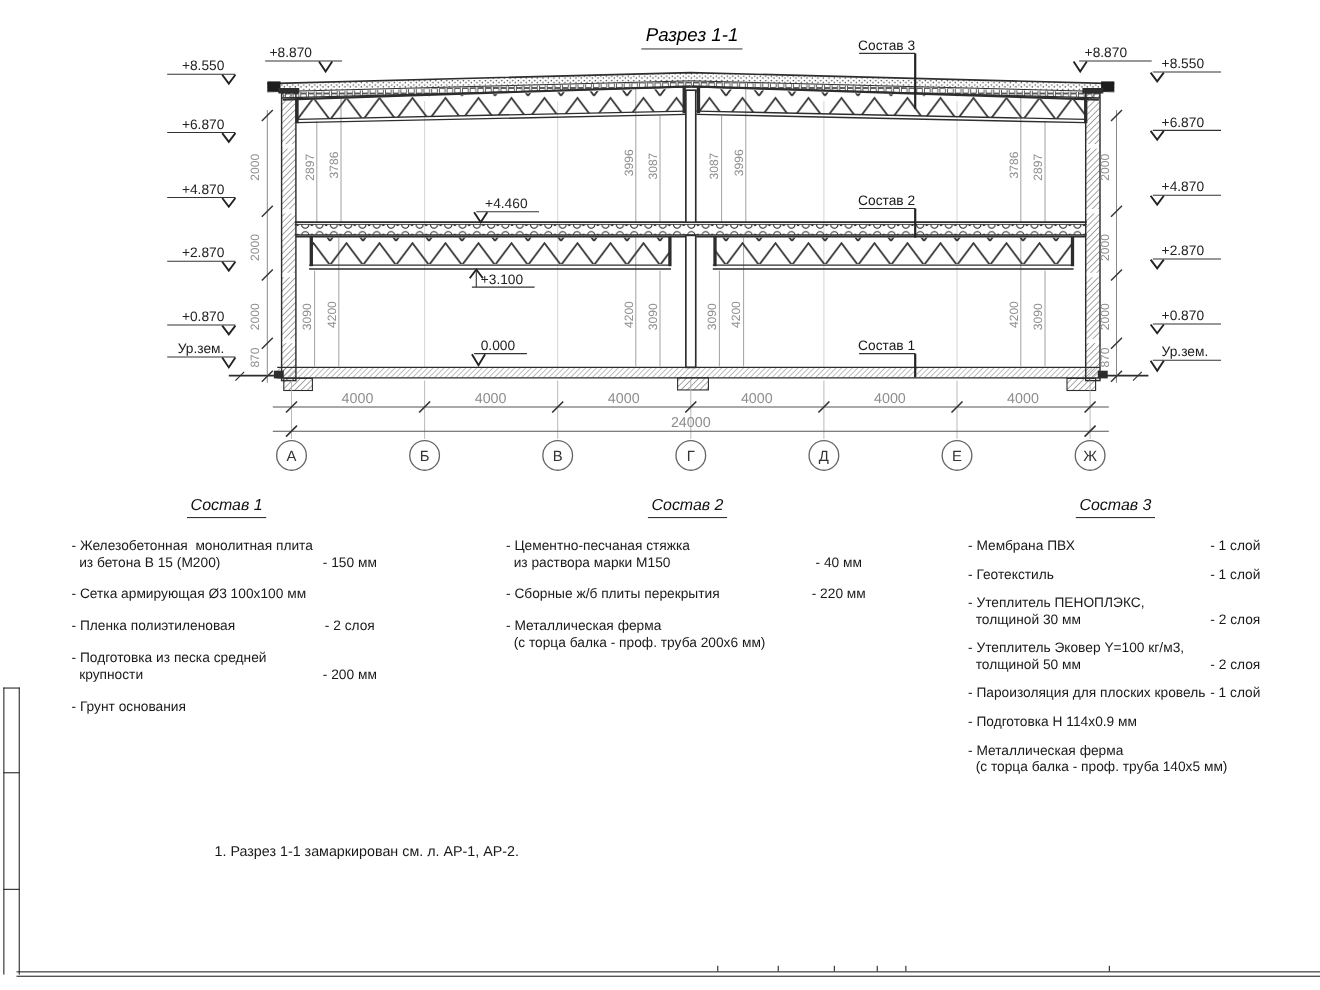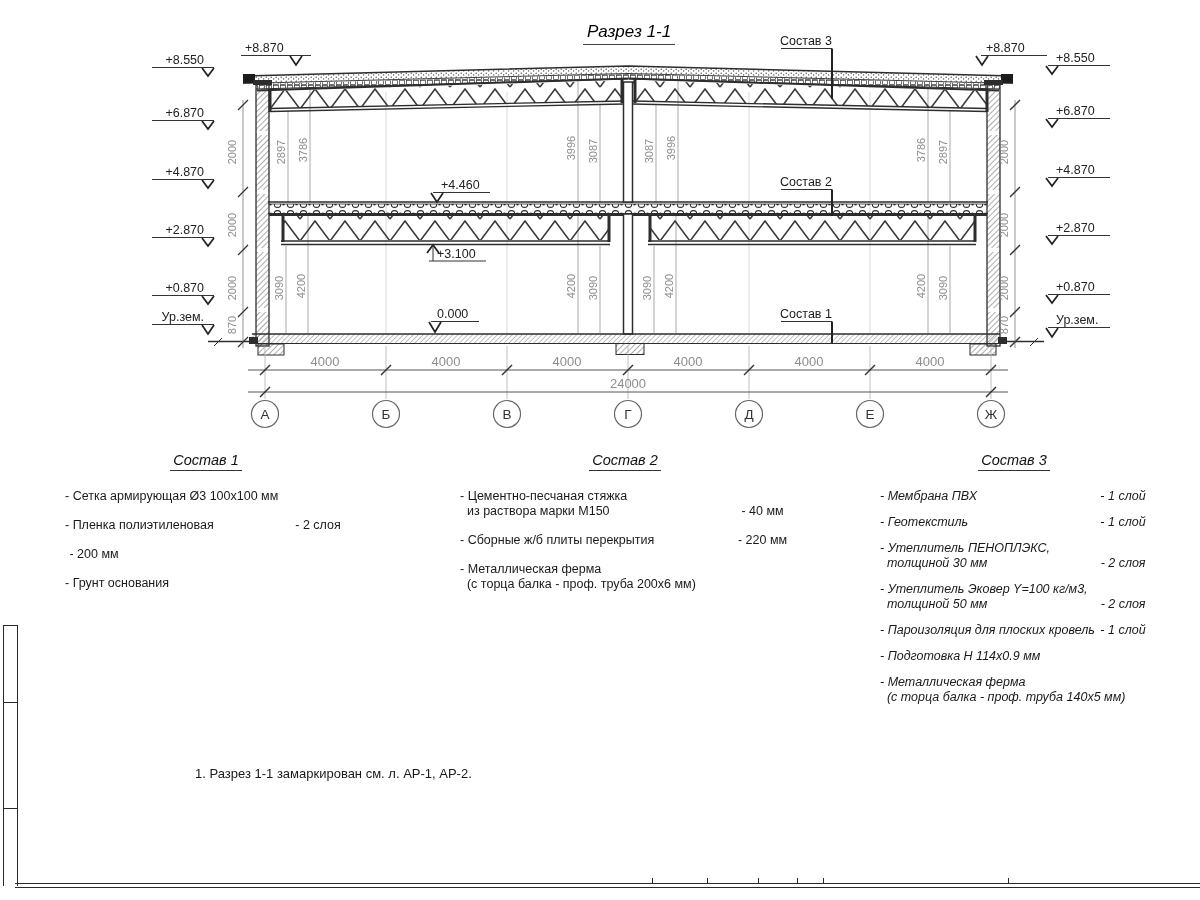--- a/index.html
+++ b/index.html
@@ -11,21 +11,21 @@
   .dimg{font-size:11px;fill:#8e8e8e;}
   .bay{font-size:13px;fill:#8e8e8e;}
   .axl{font-size:13.5px;fill:#333;}
   .ldr{font-size:12.5px;fill:#1a1a1a;}
   .title{position:absolute;left:583px;top:22px;font-size:17px;font-style:italic;color:#000000;
     border-bottom:1.4px solid #444;padding:0 4px 2px 4px;}
   .mat-list{position:absolute;color:#1a1a1a;font-size:12.5px;}
   .mat-title{width:fit-content;margin:0 auto 18px auto;font-size:14.5px;font-style:italic;
     border-bottom:1.2px solid #333;padding:0 3px 2px 3px;color:#111;}
   .mat-item{display:flex;justify-content:space-between;margin-bottom:14px;line-height:15px;}
-  .mat-list.tight .mat-item{margin-bottom:11px;font-style:italic;}
+  .mat-list.tight .mat-item{margin-bottom:11px;}
   .mat-name{white-space:pre-wrap;flex:1 1 auto;}
   .mat-val{flex:0 0 auto;align-self:flex-end;white-space:nowrap;text-align:center;}
   .note{position:absolute;left:195px;top:766px;font-size:13px;color:#1a1a1a;}
   .frame-line{position:absolute;background:#2a2a2a;}
 </style>
 </head>
 <body>
 
 <div class="sheet">
 
@@ -359,28 +359,35 @@
     <text class="axl" text-anchor="middle" x="870" y="419">Е</text>
     <text class="axl" text-anchor="middle" x="991" y="419">Ж</text>
   </g>
 </svg>
 
 <div class="title">Разрез 1-1</div>
 
 <div class="mat-list" style="left:65px;top:452px;width:282px;">
   <div class="mat-title">Состав 1</div>
   <div class="mat-item">
+    <div class="mat-name">- Железобетонная  монолитная плита
+  из бетона В 15 (М200)</div>
+    <div class="mat-val" style="width:58px;">- 150 мм</div>
+  </div>
+  <div class="mat-item">
     <div class="mat-name">- Сетка армирующая Ø3 100х100 мм</div>
     <div class="mat-val" style="width:0px;"></div>
   </div>
   <div class="mat-item">
     <div class="mat-name">- Пленка полиэтиленовая</div>
     <div class="mat-val" style="width:58px;">-  2 слоя</div>
   </div>
   <div class="mat-item">
+    <div class="mat-name">- Подготовка из песка средней
+  крупности</div>
     <div class="mat-val" style="width:58px;">- 200 мм</div>
   </div>
   <div class="mat-item">
     <div class="mat-name">- Грунт основания</div>
     <div class="mat-val" style="width:0px;"></div>
   </div>
 </div>
 
 <div class="mat-list" style="left:460px;top:452px;width:330px;">
   <div class="mat-title">Состав 2</div>

